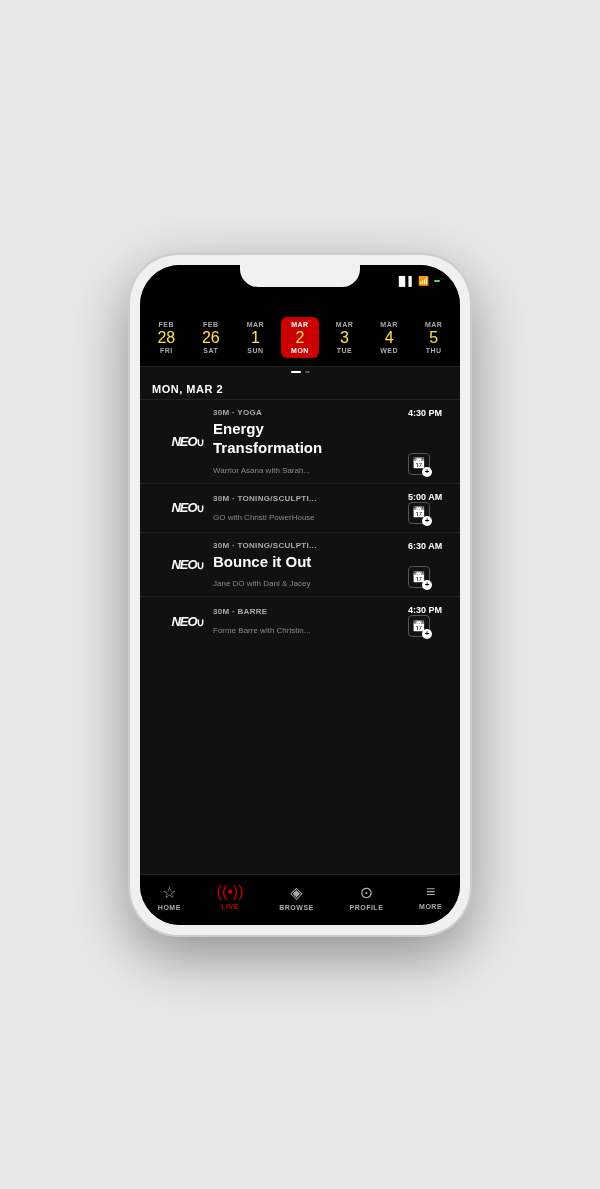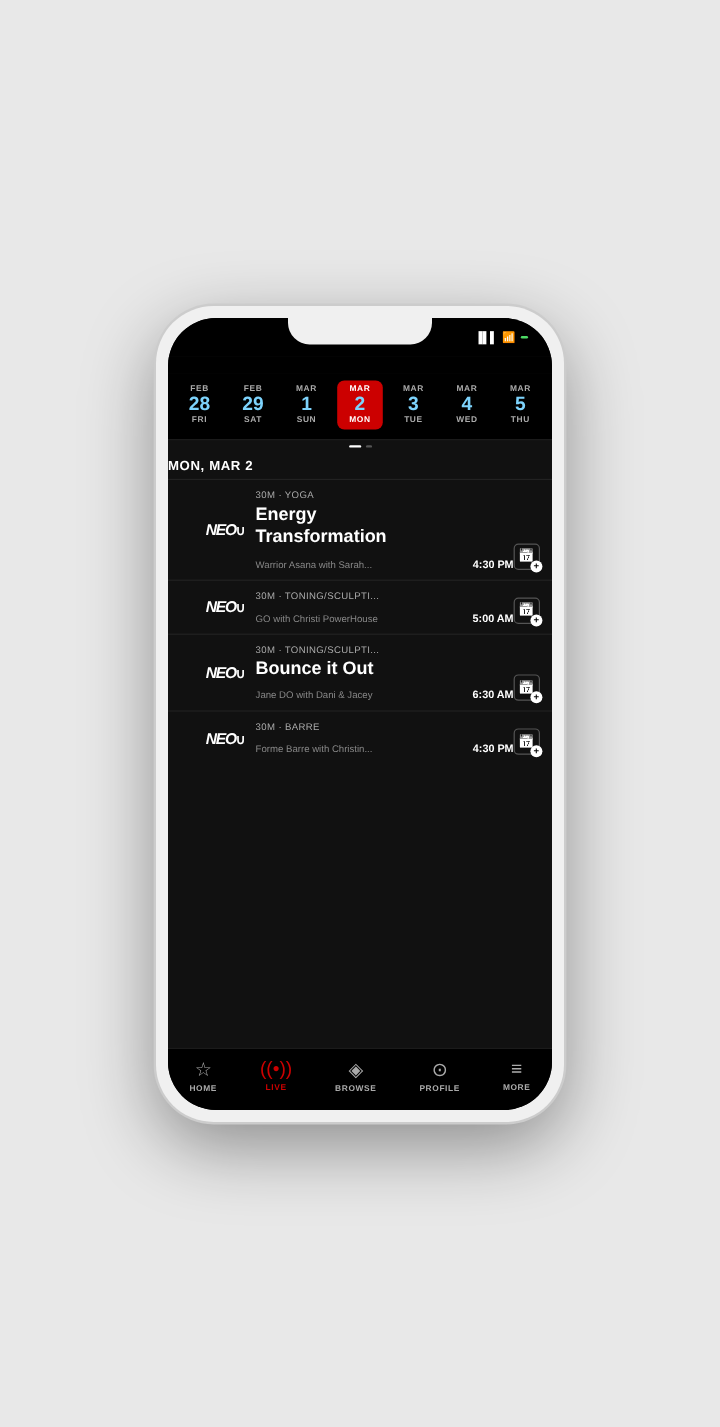--- a/index.html
+++ b/index.html
@@ -115,23 +115,23 @@
       background: #cc0000;
     }
     .cal-month {
       color: #aaa;
       font-size: 7px;
       font-weight: 700;
       letter-spacing: 0.5px;
     }
     .cal-day.active .cal-month { color: #fff; }
     .cal-num {
-      color: #7dd3fc;
+      color: #fde047;
       font-size: 16px;
-      font-weight: 700;
+      font-weight: 400;
       line-height: 1.2;
     }
     .cal-weekday {
       color: #aaa;
       font-size: 7px;
       font-weight: 600;
       letter-spacing: 0.5px;
     }
     .cal-day.active .cal-weekday { color: #fff; }
 
@@ -141,21 +141,21 @@
       overflow-y: auto;
       background: #111;
     }
     .scroll-area::-webkit-scrollbar { display: none; }
 
     
     .day-header {
       color: #fff;
       font-size: 11px;
       font-weight: 700;
-      padding: 8px 0 4px;
+      padding: 8px 12px 4px;
       letter-spacing: 0.5px;
     }
 
     
     .schedule-item {
       display: flex;
       align-items: stretch;
       border-top: 1px solid #222;
       padding: 8px 10px;
       gap: 8px;
@@ -169,39 +169,38 @@
     }
     .item-content {
       flex: 1;
       display: flex;
       flex-direction: column;
       justify-content: center;
     }
     .item-meta {
       color: #aaa;
       font-size: 8px;
-      font-weight: 400;
+      font-weight: 700;
       letter-spacing: 0.3px;
       margin-bottom: 2px;
     }
     .item-title {
       color: #fff;
       font-size: 15px;
       font-weight: 700;
       line-height: 1.3;
     }
     .item-subtitle {
       color: #888;
       font-size: 8px;
       margin-top: 8px;
     }
     .item-right {
       display: flex;
-      flex-direction: row;
-      align-items: flex-end;
+      flex-direction: column;
       justify-content: space-between;
       flex-shrink: 0;
       min-width: 42px;
     }
     .item-time {
       color: #fff;
       font-size: 9px;
       font-weight: 600;
     }
     .cal-add-icon {
@@ -314,21 +313,21 @@
     </div>
 
     <div class="calendar-strip" id="cal-strip">
     <div class="cal-day">
     <span class="cal-month">FEB</span>
     <span class="cal-num">28</span>
     <span class="cal-weekday">FRI</span>
   </div>
         <div class="cal-day">
     <span class="cal-month">FEB</span>
-    <span class="cal-num">29</span>
+    <span class="cal-num">26</span>
     <span class="cal-weekday">SAT</span>
   </div>
         <div class="cal-day">
     <span class="cal-month">MAR</span>
     <span class="cal-num">1</span>
     <span class="cal-weekday">SUN</span>
   </div>
         <div class="cal-day active">
     <span class="cal-month">MAR</span>
     <span class="cal-num">2</span>

